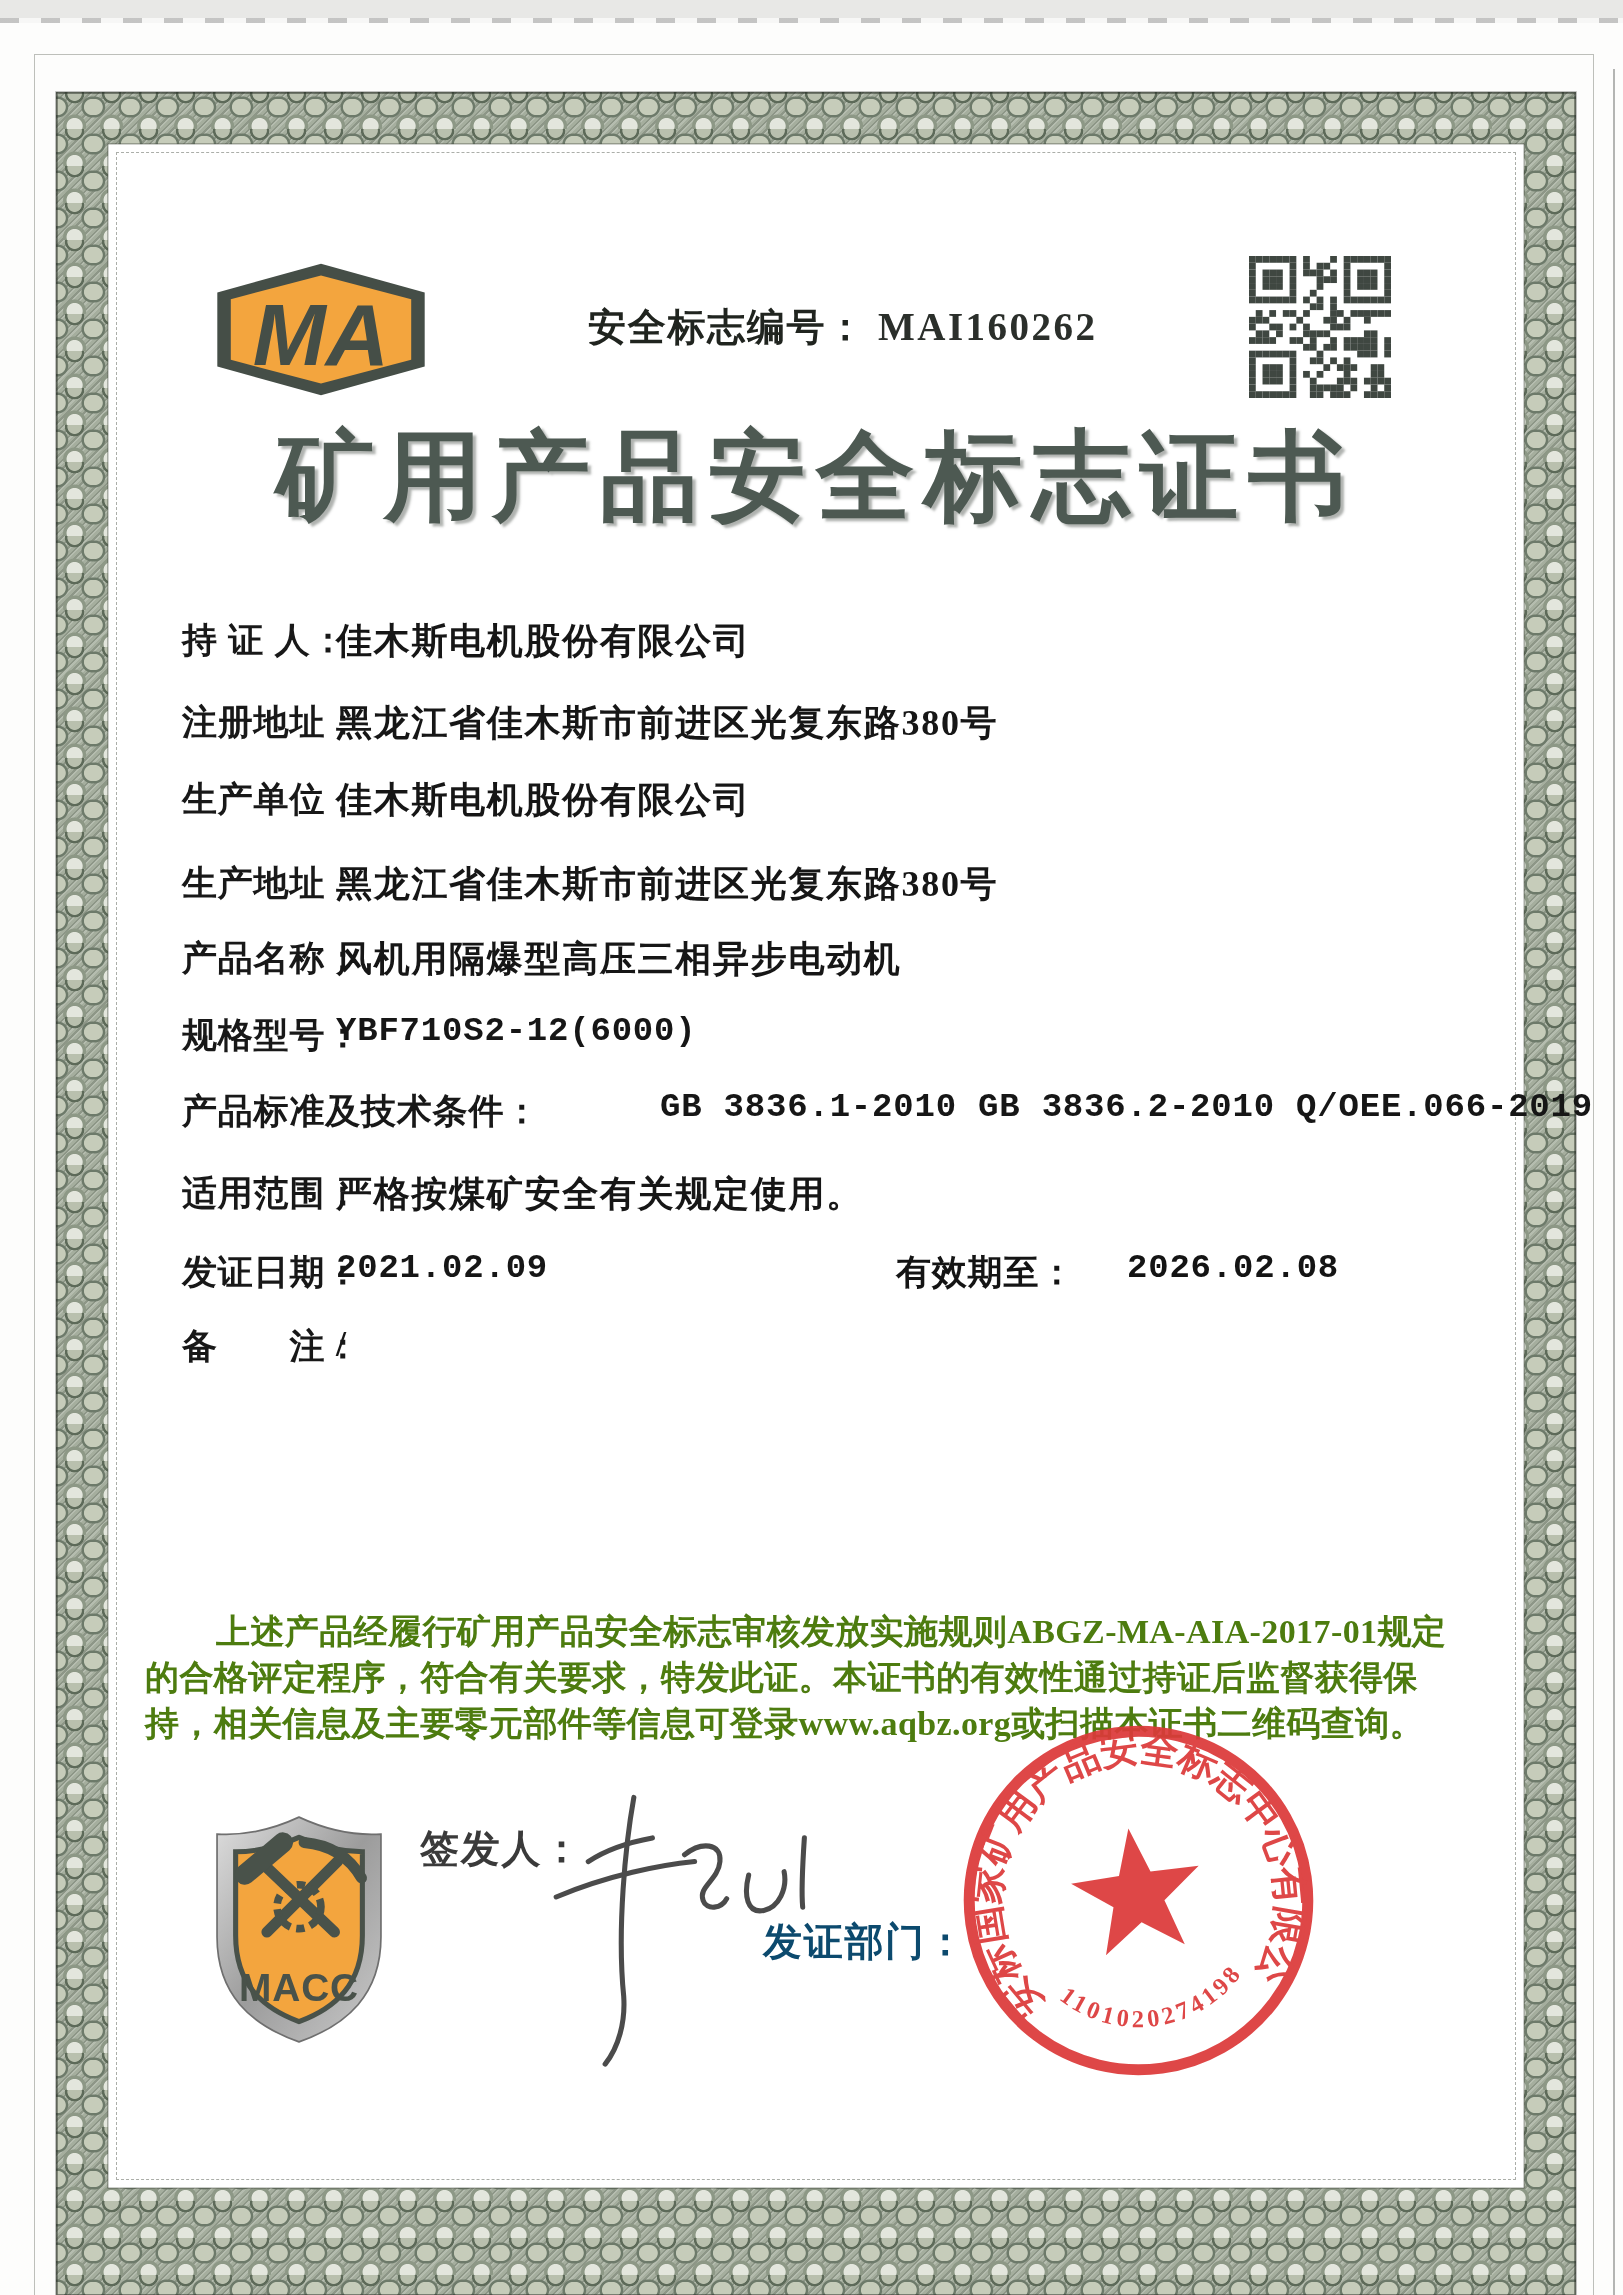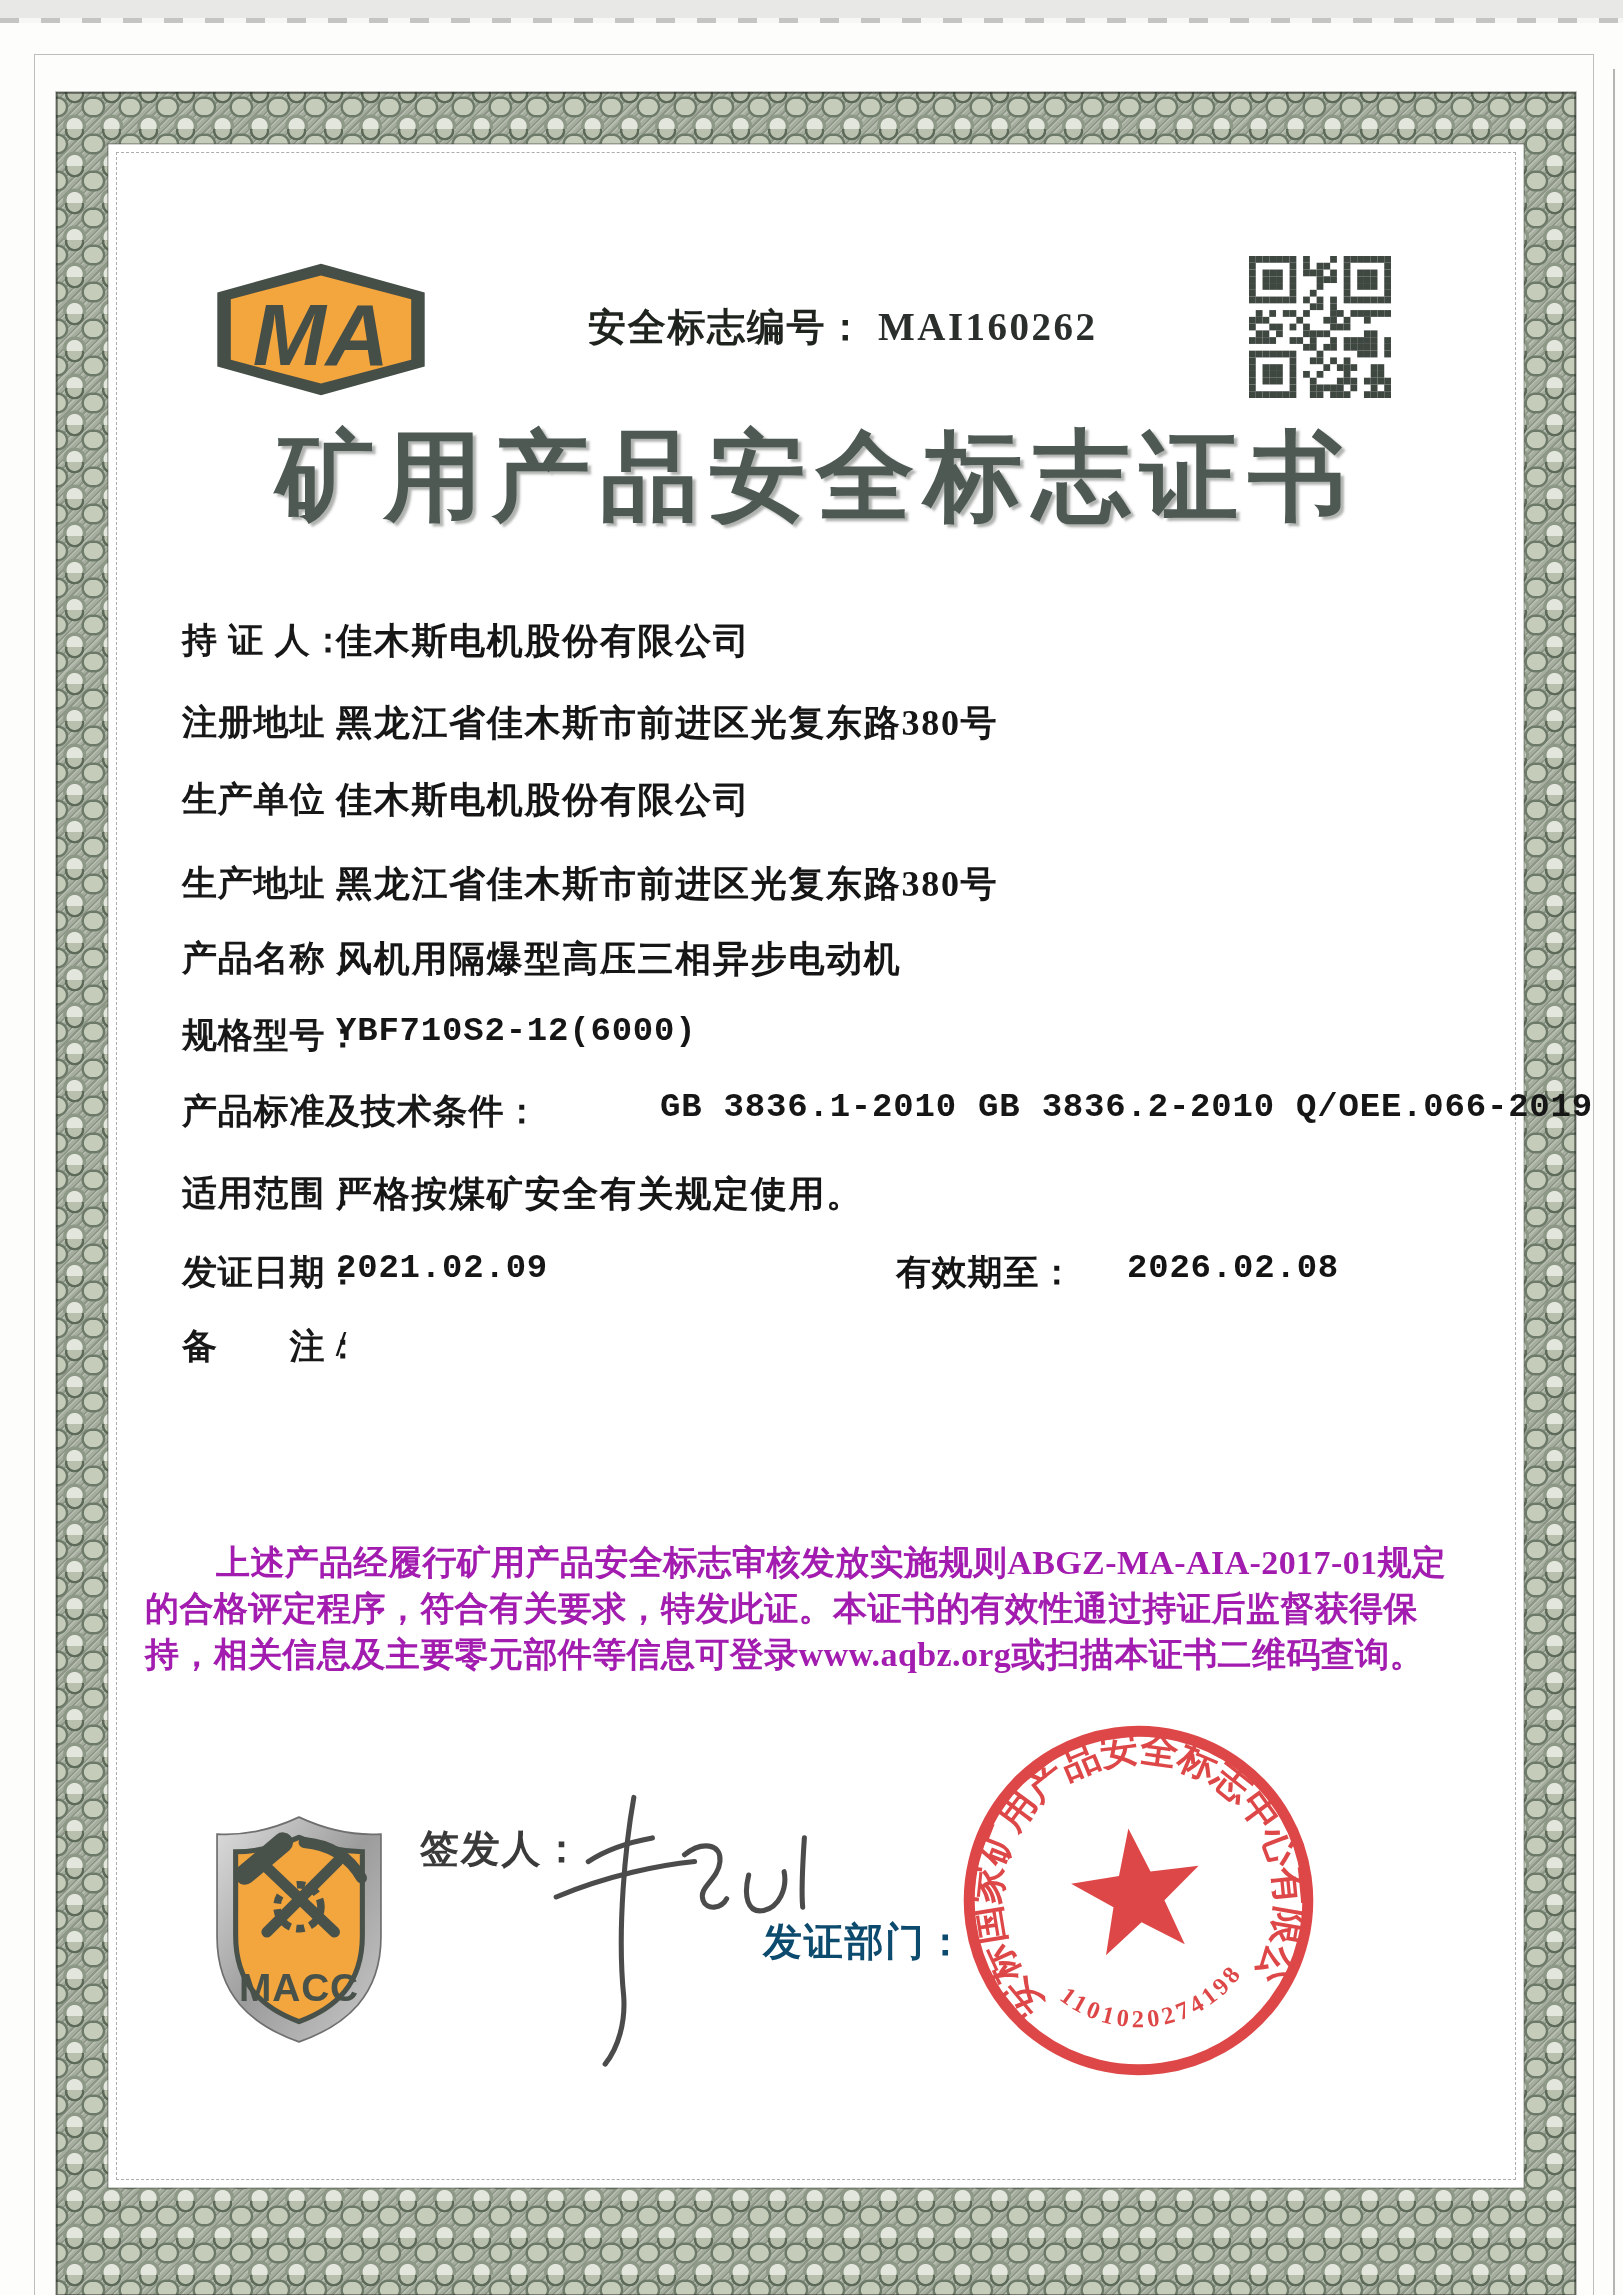--- a/index.html
+++ b/index.html
@@ -45,21 +45,21 @@
   
   .frow { position:absolute; left:182px; height:44px; white-space:nowrap; color:#141414; }
   .frow .label { font-family:"Liberation Sans","DejaVu Sans",sans-serif; font-weight:bold; font-size:35px; letter-spacing:0.8px; color:#181818; }
   .frow .value { position:absolute; left:154px; top:0; font-size:36px; font-weight:600; letter-spacing:1.7px; color:#161616; }
   .frow.wide .value { left:478px; }
   .frow .numeric, .numeric { font-family:Liberation Mono, monospace; font-weight:bold; letter-spacing:0.8px; font-size:34px; }
   .frow .label2 { position:absolute; left:714px; top:0; font-family:"Liberation Sans","DejaVu Sans",sans-serif; font-weight:bold; font-size:35px; letter-spacing:0.8px; }
   .frow .value2 { position:absolute; left:945px; top:0; font-size:34px; }
 
   
-  .statement { position:absolute; left:145px; top:1522px; width:1277px; color:#a21caf; font-weight:600; }
+  .statement { position:absolute; left:145px; top:1591px; width:1277px; color:#4d7c0f; font-weight:600; }
   .statement .line { height:46px; line-height:46px; font-size:34px; white-space:nowrap; letter-spacing:0.4px; }
   .statement .line.indent { text-indent:71px; }
 
   
   .macc-logo { position:absolute; left:201px; top:1794px; width:196px; height:235px; }
   .issuer-label { position:absolute; left:420px; top:1804px; font-size:39px; font-weight:bold; color:#3a3a3a; letter-spacing:1.7px; }
   .dept-label { position:absolute; left:763px; top:1897px; font-size:39px; font-weight:bold; color:#0c4a6e; letter-spacing:1.7px; }
   .signature { position:absolute; left:507px; top:1776px; width:355px; height:287px; }
   .seal { position:absolute; left:954px; top:1698px; width:369px; height:369px; transform:rotate(-8deg); opacity:.93; }
 </style>

